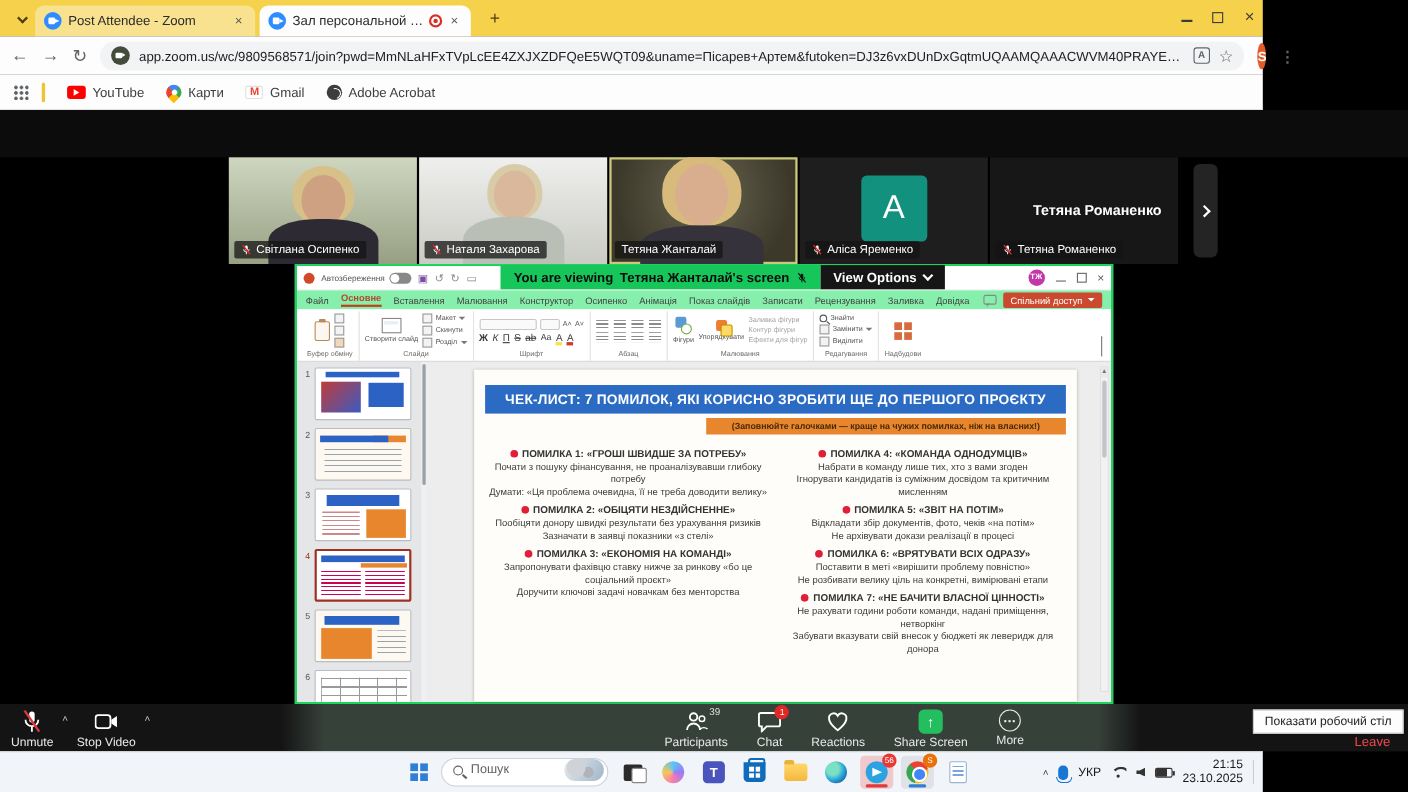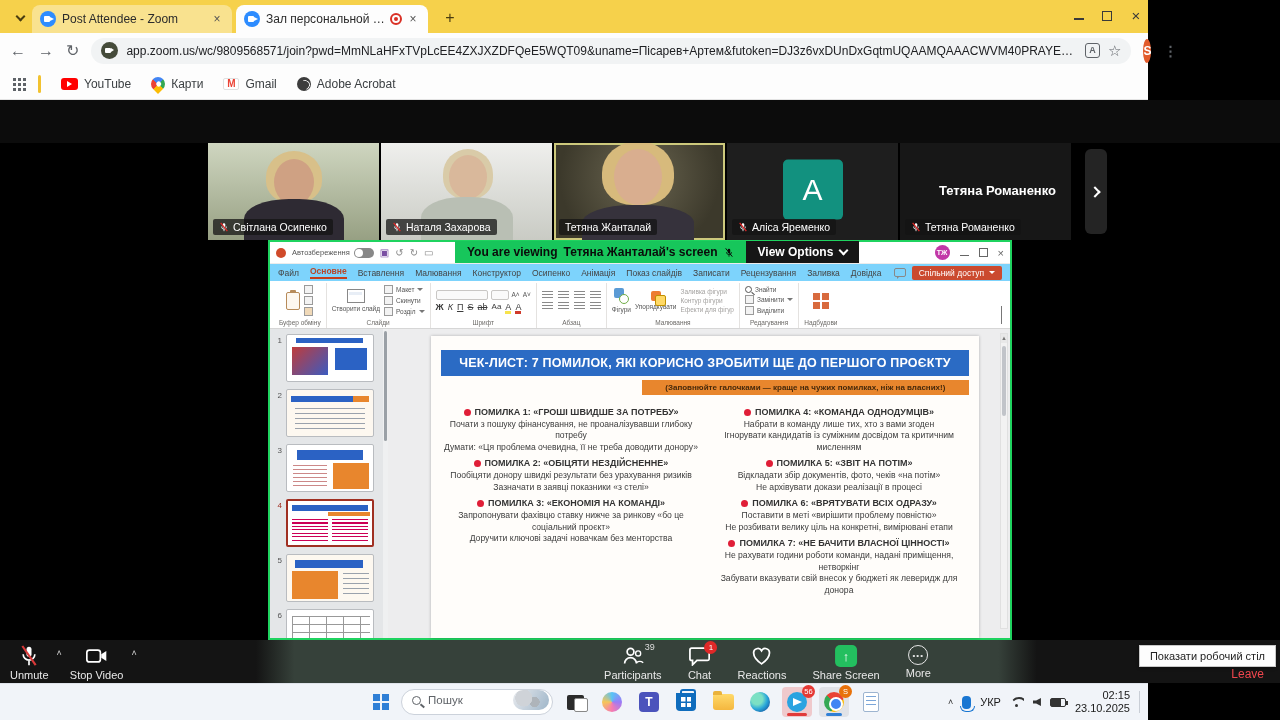--- a/index.html
+++ b/index.html
@@ -124,21 +124,21 @@
   .ppt-wc.maxi{border:1.2px solid #666;width:9px;height:9px;}
 
   
   #viewbanner{position:absolute;left:185px;top:-1px;height:22px;display:flex;z-index:30;}
   .vb-green{background:#17c65b;color:#0b0b0b;display:flex;align-items:center;gap:6px;padding:0 12px;font-size:12px;font-weight:bold;white-space:nowrap;}
   .vb-opts{background:#161616;color:#fff;display:flex;align-items:center;gap:7px;padding:0 12px;font-size:12px;font-weight:bold;white-space:nowrap;}
   .vb-caret{width:7px;height:7px;border-right:2px solid #fff;border-bottom:2px solid #fff;transform:rotate(45deg);margin-top:-3px;}
   .micoff-dark{width:10px;height:13px;}
 
   
-  #ppt-tabs{height:17px;display:flex;align-items:center;padding:0 8px;gap:11px;font-size:8.5px;color:#444;background:#7dd3fc;position:relative;}
+  #ppt-tabs{height:17px;display:flex;align-items:center;padding:0 8px;gap:11px;font-size:8.5px;color:#444;background:#86efac;position:relative;}
   #ppt-tabs .ptab.sel{color:#b7472a;font-weight:bold;border-bottom:2px solid #c43e1c;padding-bottom:1px;}
   .tabs-right{margin-left:auto;display:flex;align-items:center;gap:6px;}
   .cmt-ico{width:12px;height:9px;border:1px solid #888;border-radius:2px;position:relative;}
   .cmt-ico::after{content:"";position:absolute;left:2px;bottom:-3px;border-top:3px solid #888;border-right:3px solid transparent;}
   .share-btn{background:#cb4a2f;color:#fff;font-size:8.5px;padding:2px 7px;border-radius:2px;display:flex;align-items:center;gap:5px;}
   .tri-down{border-top:3px solid #fff;border-left:3px solid transparent;border-right:3px solid transparent;}
   .tri-down.gray{border-top-color:#777;}
 
   
   #ribbon{height:48px;background:#fff;border-bottom:1px solid #d6d6d6;display:flex;align-items:stretch;padding:2px 4px 0 4px;}
@@ -665,21 +665,21 @@
           <div id="slidearea">
             <div id="slide">
               <div class="s-title">ЧЕК-ЛИСТ: 7 ПОМИЛОК, ЯКІ КОРИСНО ЗРОБИТИ ЩЕ ДО ПЕРШОГО ПРОЄКТУ</div>
               <div class="s-sub">(Заповнюйте галочками — краще на чужих помилках, ніж на власних!)</div>
               <div class="s-cols">
                 <div class="s-col">
 
                     <div class="mistake">
                       <div class="m-head"><span class="dot"></span><span>ПОМИЛКА 1: «ГРОШІ ШВИДШЕ ЗА ПОТРЕБУ»</span></div>
                       <div class="m-body">Почати з пошуку фінансування, не проаналізувавши глибоку потребу
-Думати: «Ця проблема очевидна, її не треба доводити донору»</div>
+Думати: «Ця проблема очевидна, її не треба доводити велику»</div>
                     </div>
 
                     <div class="mistake">
                       <div class="m-head"><span class="dot"></span><span>ПОМИЛКА 2: «ОБІЦЯТИ НЕЗДІЙСНЕННЕ»</span></div>
                       <div class="m-body">Пообіцяти донору швидкі результати без урахування ризиків
 Зазначати в заявці показники «з стелі»</div>
                     </div>
 
                     <div class="mistake">
                       <div class="m-head"><span class="dot"></span><span>ПОМИЛКА 3: «ЕКОНОМІЯ НА КОМАНДІ»</span></div>
@@ -838,20 +838,20 @@
         </div>
     </div>
     <div class="tray">
       <span class="tray-chev">˄</span>
       <span class="tray-mic"></span>
       <span class="lang">УКР</span>
       <span class="wifi"></span>
       <span class="spk"></span>
       <span class="batt"></span>
       <div class="clock">
-        <div>02:15</div>
+        <div>21:15</div>
         <div>23.10.2025</div>
       </div>
       <span class="tray-sep"></span>
     </div>
   </div>
 
 </div>
 
 </body></html>

